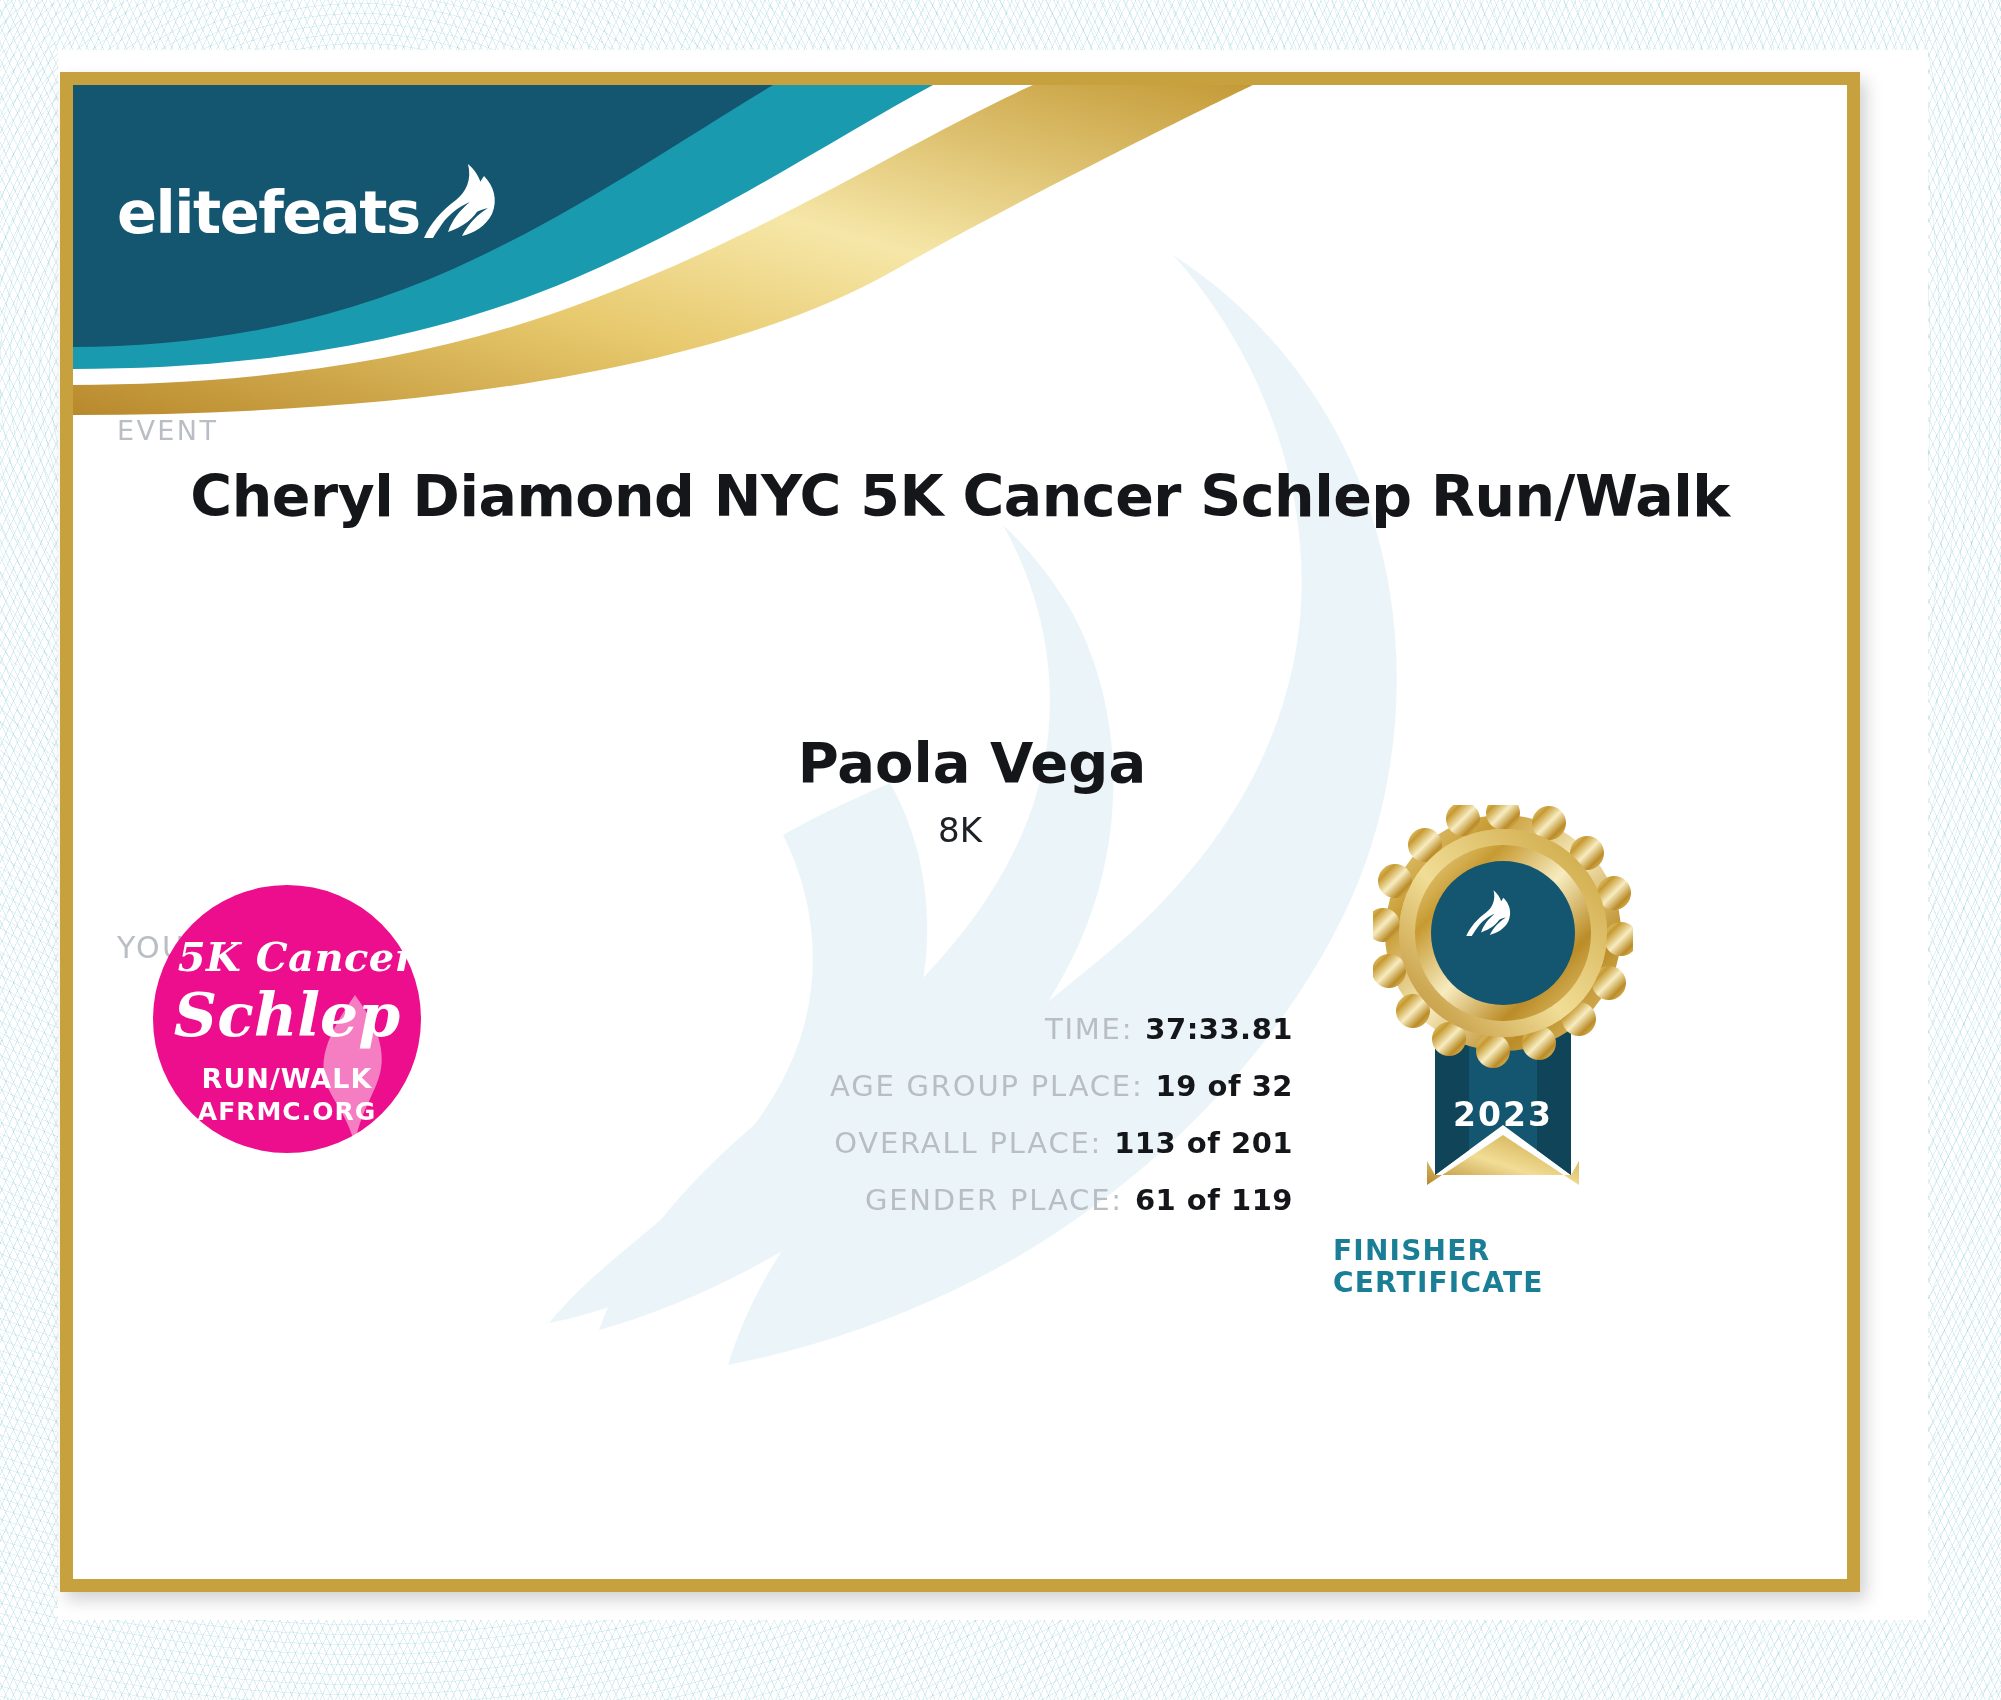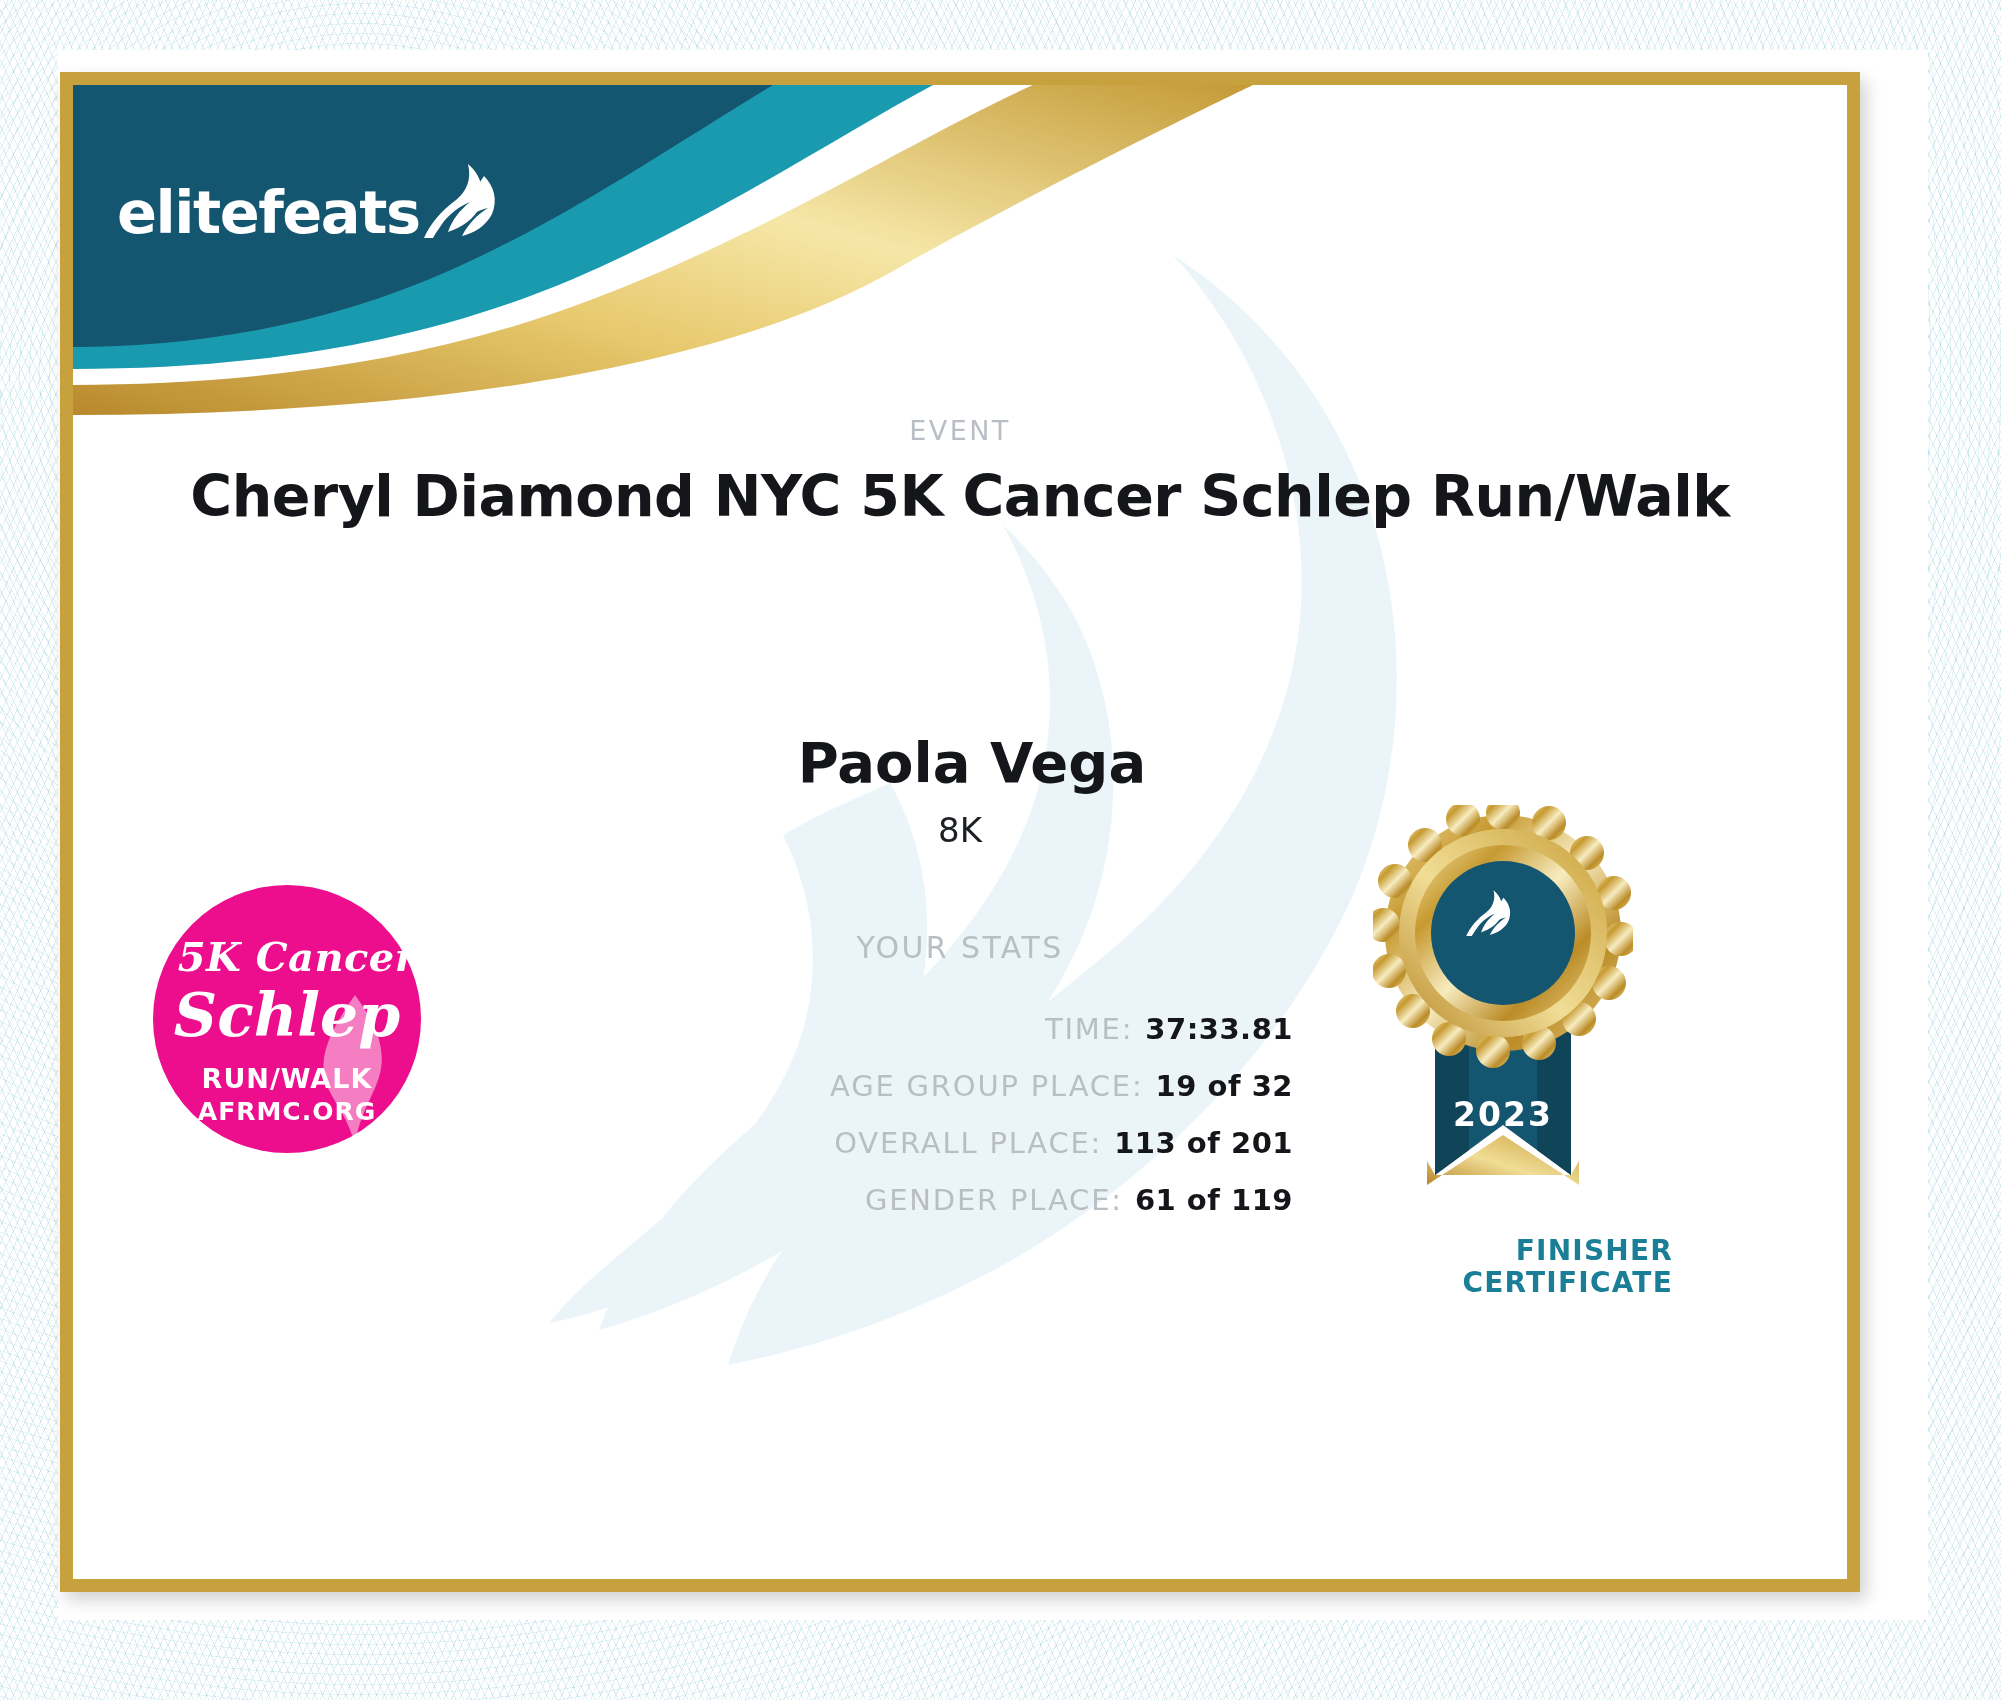--- a/index.html
+++ b/index.html
@@ -101,22 +101,23 @@
   .logo-wing {
     position: relative;
     top: -4px;
   }
 
   
   .label {
     color: #b9bec4;
     font-family: "DejaVu Sans", sans-serif;
     letter-spacing: 2.4px;
-    text-align: center;
+    text-align: left;
     font-weight: 400;
+    padding-left: 44px;
   }
   .event-label {
     position: absolute;
     left: 0; top: 330px;
     width: 100%;
     font-size: 27px;
   }
   .event-name {
     position: absolute;
     left: 0; top: 378px;
@@ -255,21 +256,21 @@
     left: 1300px;
     top: 720px;
     width: 260px;
     height: 500px;
   }
   .medal-caption {
     position: absolute;
     left: -40px;
     top: 430px;
     width: 340px;
-    text-align: right;
+    text-align: left;
     color: #1a7f96;
     font-family: "DejaVu Sans", sans-serif;
     font-weight: 700;
     font-size: 28px;
     letter-spacing: 1.2px;
     line-height: 1.15;
   }
   .medal-year {
     position: absolute;
     left: 0;

